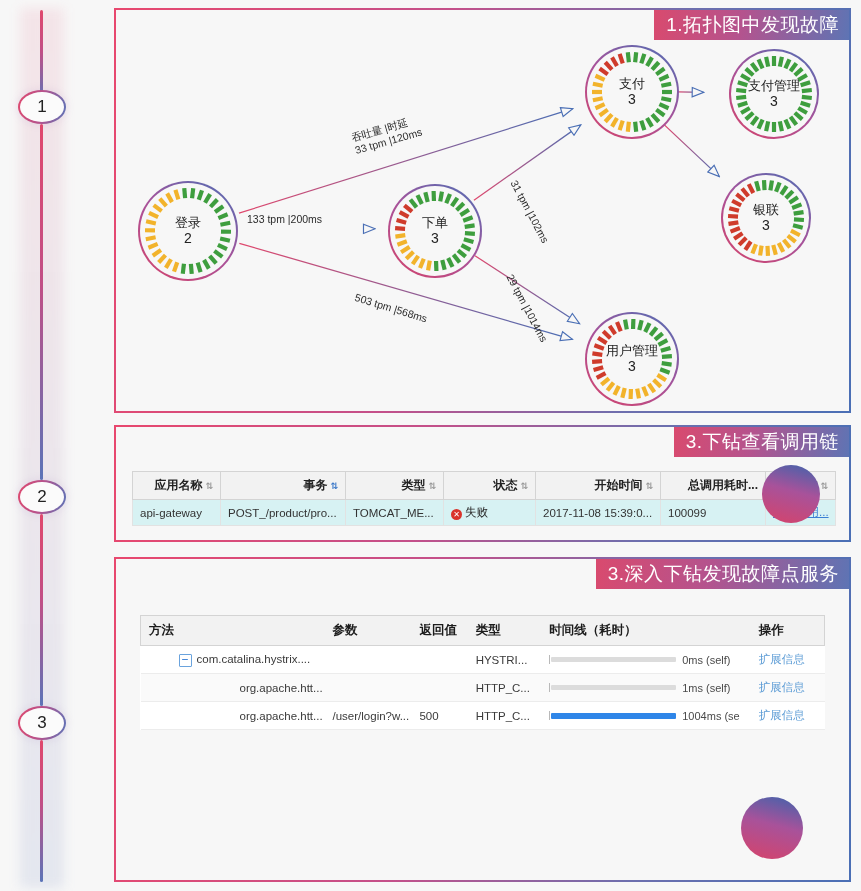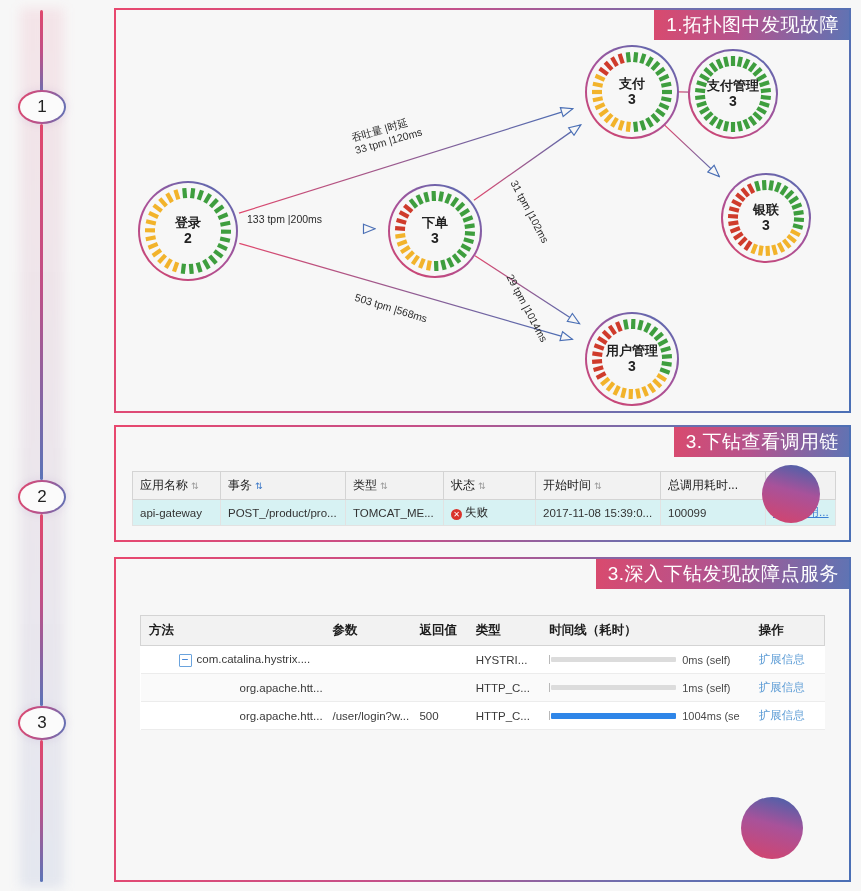--- a/index.html
+++ b/index.html
@@ -75,21 +75,20 @@
     border:2px solid transparent;
     background-image:linear-gradient(#f7f7f7,#f7f7f7),
                      linear-gradient(35deg,#d6436a 0%,#a8529a 50%,#4a6fb5 100%);
     background-origin:border-box;background-clip:content-box,border-box;
     box-sizing:border-box;
   }
   .node-label{
     position:relative;z-index:3;text-align:center;
     font-size:13px;color:#222;line-height:1.18;
     pointer-events:none;
-    font-weight:bold;
   }
   .node-label .cnt{display:block;font-size:14px;}
   .ticks{position:absolute;left:0;top:0;}
 
   .edge-label{
     position:absolute;
     font-size:10.5px;color:#2b2b2b;
     white-space:nowrap;
     transform-origin:0 0;
     line-height:1.25;
@@ -102,22 +101,22 @@
     border-collapse:collapse;
     width:100%;
     font-size:11.5px;
     color:#333;
     background:#fff;
     table-layout:fixed;
   }
   table.grid th{
     background:#f2f2f2;
     border:1px solid #d4d4d4;
-    text-align:left;
-    font-weight:normal;
+    text-align:right;
+    font-weight:bold;
     padding:5px 7px;
     color:#222;
     font-size:12px;
     white-space:nowrap;
     overflow:hidden;
   }
   table.grid td{
     border:1px solid #e2e2e2;
     padding:5px 7px;
     white-space:nowrap;
@@ -316,21 +315,21 @@
               <line x1="17" y1="47.00000000000001" x2="7" y2="47.00000000000001" stroke="#f2b32b" stroke-width="4.2"></line>
               <line x1="17.65557197798583" y1="40.762649275467226" x2="7.8740959706477724" y2="38.68353236728964" stroke="#f2b32b" stroke-width="4.2"></line>
               <line x1="19.593636270721966" y1="34.79790070772601" x2="10.45818169429596" y2="30.730534276968008" stroke="#f2b32b" stroke-width="4.2"></line>
               <line x1="22.729490168751575" y1="29.36644243122581" x2="14.639320225002095" y2="23.48858990830108" stroke="#cf3b2b" stroke-width="4.2"></line>
               <line x1="26.926081809234248" y1="24.70565523567818" x2="20.234775745645663" y2="17.27420698090424" stroke="#cf3b2b" stroke-width="4.2"></line>
               <line x1="31.999999999999986" y1="21.019237886466847" x2="26.999999999999982" y2="12.358983848622465" stroke="#cf3b2b" stroke-width="4.2"></line>
               <line x1="37.729490168751575" y1="18.468304511145394" x2="34.639320225002095" y2="8.957739348193861" stroke="#cf3b2b" stroke-width="4.2"></line>
             </svg>
             <div class="node-label"><span>支付</span><span class="cnt">3</span></div>
           </div>
-          <div class="node" style="left: 617px; top: 84px; width: 90px; height: 90px; align-items: center;">
+          <div class="node" style="left: 658px; top: 84px; width: 90px; height: 90px; align-items: center;">
             <div class="node-ring-outer" style="width: 90px; height: 90px;"></div>
             <svg class="ticks" width="90" height="90" viewBox="0 0 90 90">
               <line x1="45" y1="17" x2="45" y2="7" stroke="#3e9e3e" stroke-width="4.2"></line>
               <line x1="50.82152734289726" y1="17.611867179453444" x2="52.90064425107486" y2="7.830391172115391" stroke="#3e9e3e" stroke-width="4.2"></line>
               <line x1="56.38862600612241" y1="19.420727186007177" x2="60.45599243688041" y2="10.28527260958117" stroke="#3e9e3e" stroke-width="4.2"></line>
               <line x1="61.45798706418925" y1="22.34752415750147" x2="67.33583958711398" y2="14.257354213751995" stroke="#3e9e3e" stroke-width="4.2"></line>
               <line x1="65.80805511336703" y1="26.26434302195197" x2="73.23950336814099" y2="19.57303695836339" stroke="#3e9e3e" stroke-width="4.2"></line>
               <line x1="69.24871130596429" y1="31" x2="77.90896534380867" y2="26.000000000000004" stroke="#3e9e3e" stroke-width="4.2"></line>
               <line x1="71.6295824562643" y1="36.347524157501475" x2="81.14014761921584" y2="33.257354213751995" stroke="#3e9e3e" stroke-width="4.2"></line>
               <line x1="72.84661307031165" y1="42.0732030285057" x2="82.79183202399439" y2="41.02791839582917" stroke="#3e9e3e" stroke-width="4.2"></line>

